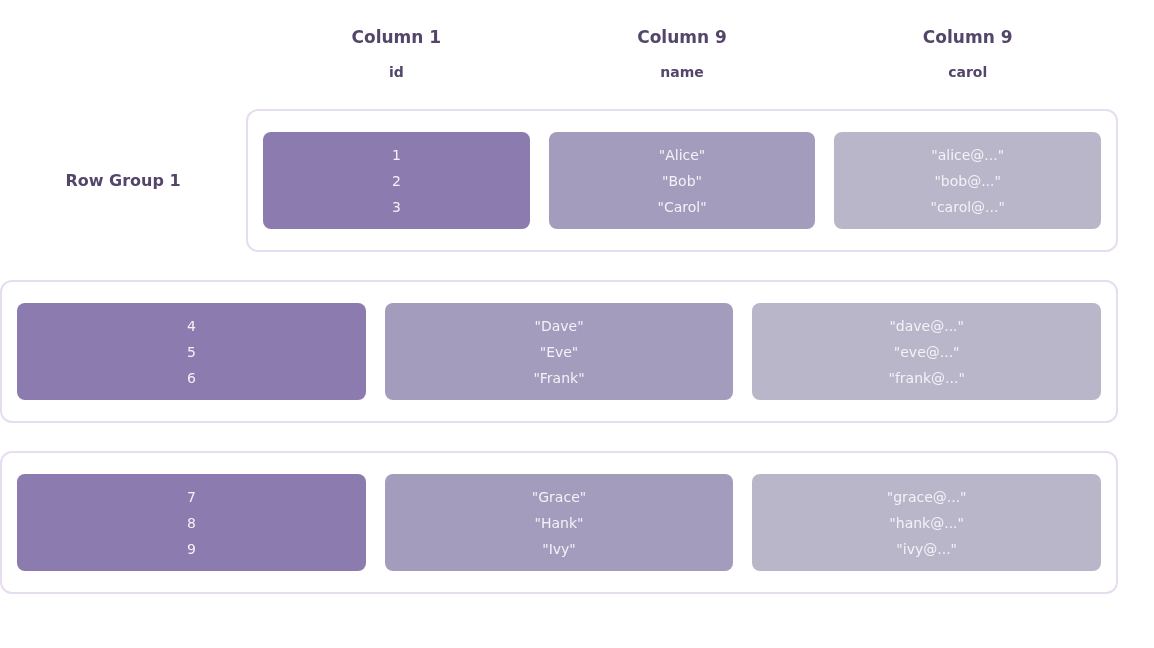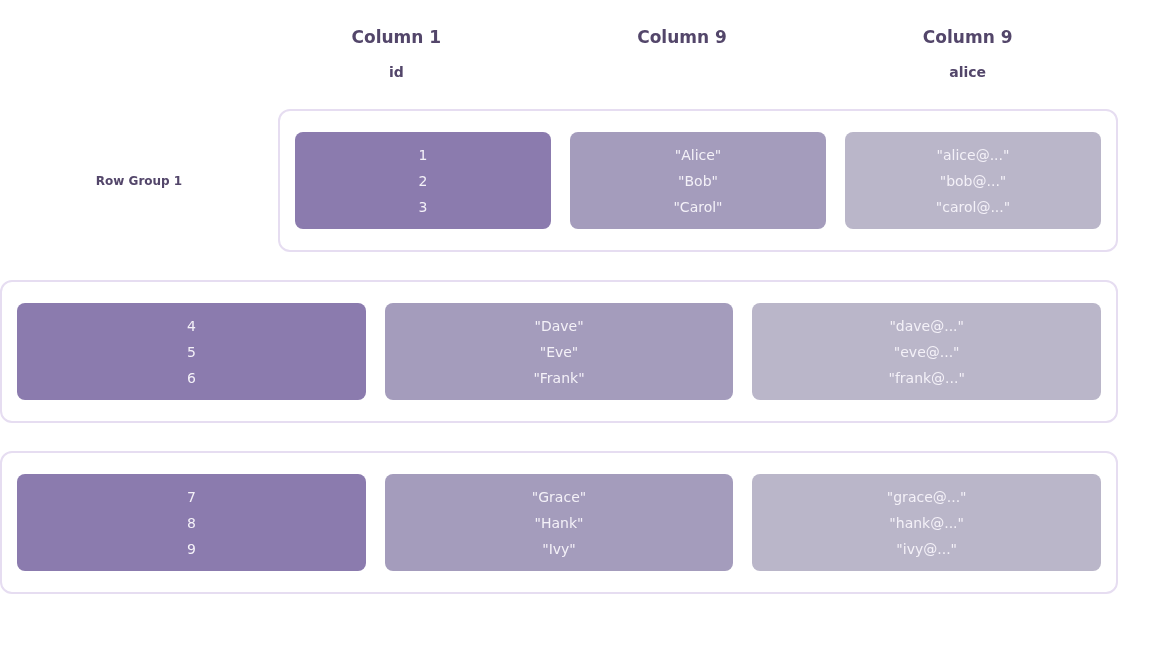--- a/index.html
+++ b/index.html
@@ -36,25 +36,25 @@
   }
   
   .row {
     display: flex;
     align-items: stretch;
     margin-top: 28px;
     margin-right: 36px;
   }
   .row:first-of-type { margin-top: 49px; }
   .row-label {
-    width: 278px;
+    width: 246px;
     display: flex;
     align-items: center;
     justify-content: center;
-    font-size: 12px;
+    font-size: 16px;
     font-weight: bold;
     color: var(--heading, #53466a);
     text-align: center;
   }
   .row-group {
     flex: 1;
     height: 143px;
     border: 2px solid var(--group-border, #e6ddf1);
     border-radius: 12px;
     background: #ffffff;
@@ -85,24 +85,25 @@
 
 <div class="page">
 
   <div class="headers">
     <div class="header-cell">
       <div class="header-title">Column 1</div>
       <div class="header-sub">id</div>
     </div>
     <div class="header-cell">
       <div class="header-title">Column 9</div>
+      <div class="header-sub">name</div>
     </div>
     <div class="header-cell">
       <div class="header-title">Column 9</div>
-      <div class="header-sub">alice</div>
+      <div class="header-sub">carol</div>
     </div>
   </div>
 
   <div class="row">
     <div class="row-label">Row Group 1</div>
     <div class="row-group">
       <div class="block block-0">
         <div class="block-values">1
 2
 3</div>

